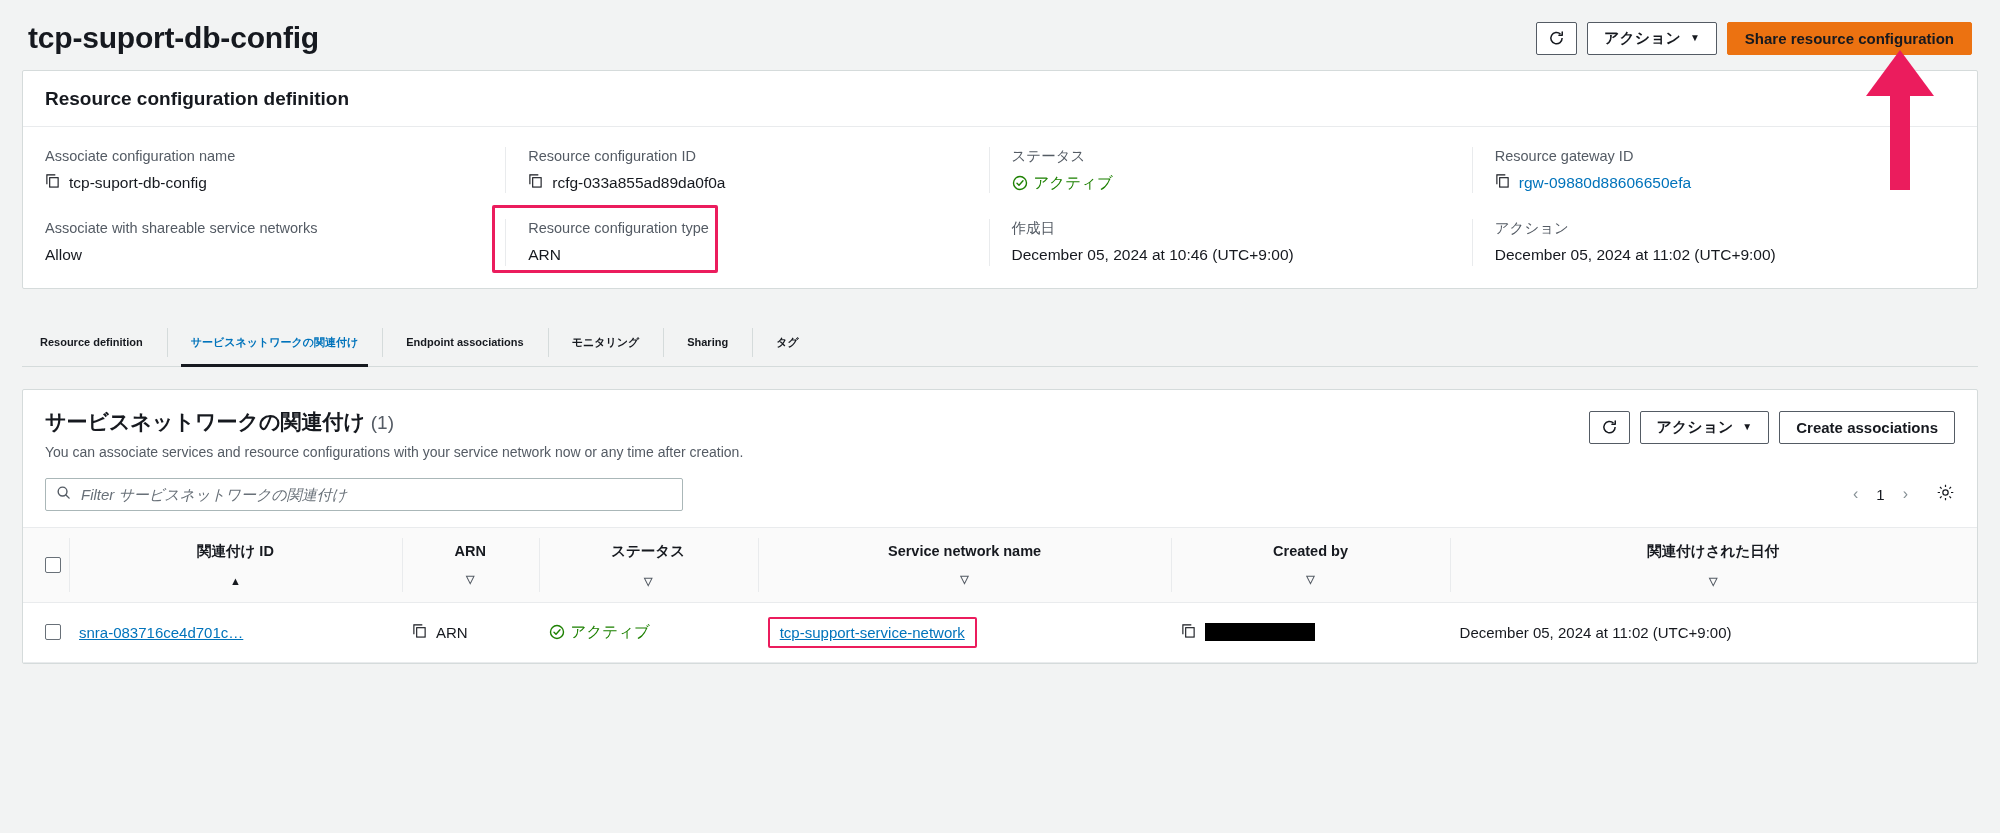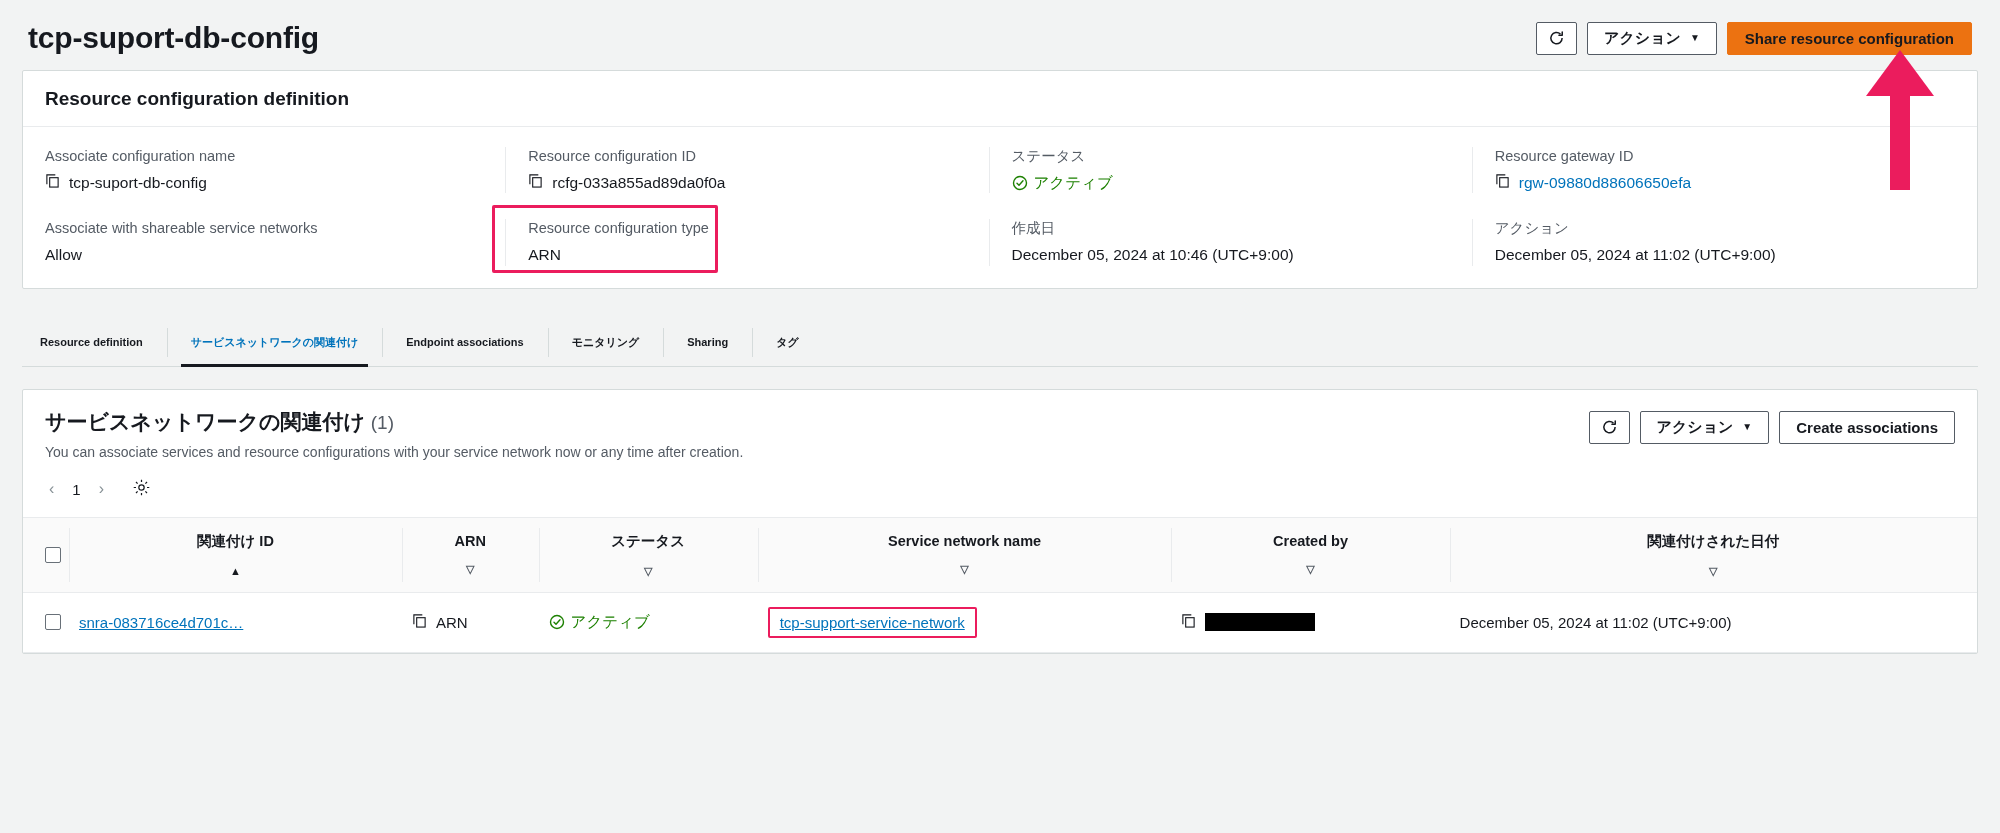--- a/index.html
+++ b/index.html
@@ -331,20 +331,29 @@
         </button>
         <button class="btn">
           <span>アクション</span>
           <span class="caret">▼</span>
         </button>
         <button class="btn">Create associations</button>
       </div>
     </div>
 
     <div class="filter-row">
+      <div class="search-box">
+        <span>
+          <svg width="15" height="15" viewBox="0 0 16 16" fill="none" stroke="#545b64" stroke-width="1.5">
+            <circle cx="7" cy="7" r="4.7"></circle>
+              <path d="M10.6 10.6L14 14" stroke-linecap="round"></path>
+          </svg>
+        </span>
+        <input type="text" placeholder="Filter サービスネットワークの関連付け" style="">
+      </div>
       <div class="pager">
         <span class="arrow">‹</span>
         <span class="pagenum">1</span>
         <span class="arrow">›</span>
         <span class="gear">
           <svg width="19" height="19" viewBox="0 0 20 20" fill="none" stroke="#16191f" stroke-width="1.3">
             <circle cx="10" cy="10" r="2.8"></circle>
             <path d="M10 1.8v2.4M10 15.8v2.4M1.8 10h2.4M15.8 10h2.4M4.2 4.2l1.7 1.7M14.1 14.1l1.7 1.7M15.8 4.2l-1.7 1.7M5.9 14.1l-1.7 1.7"></path>
           </svg>
         </span>

